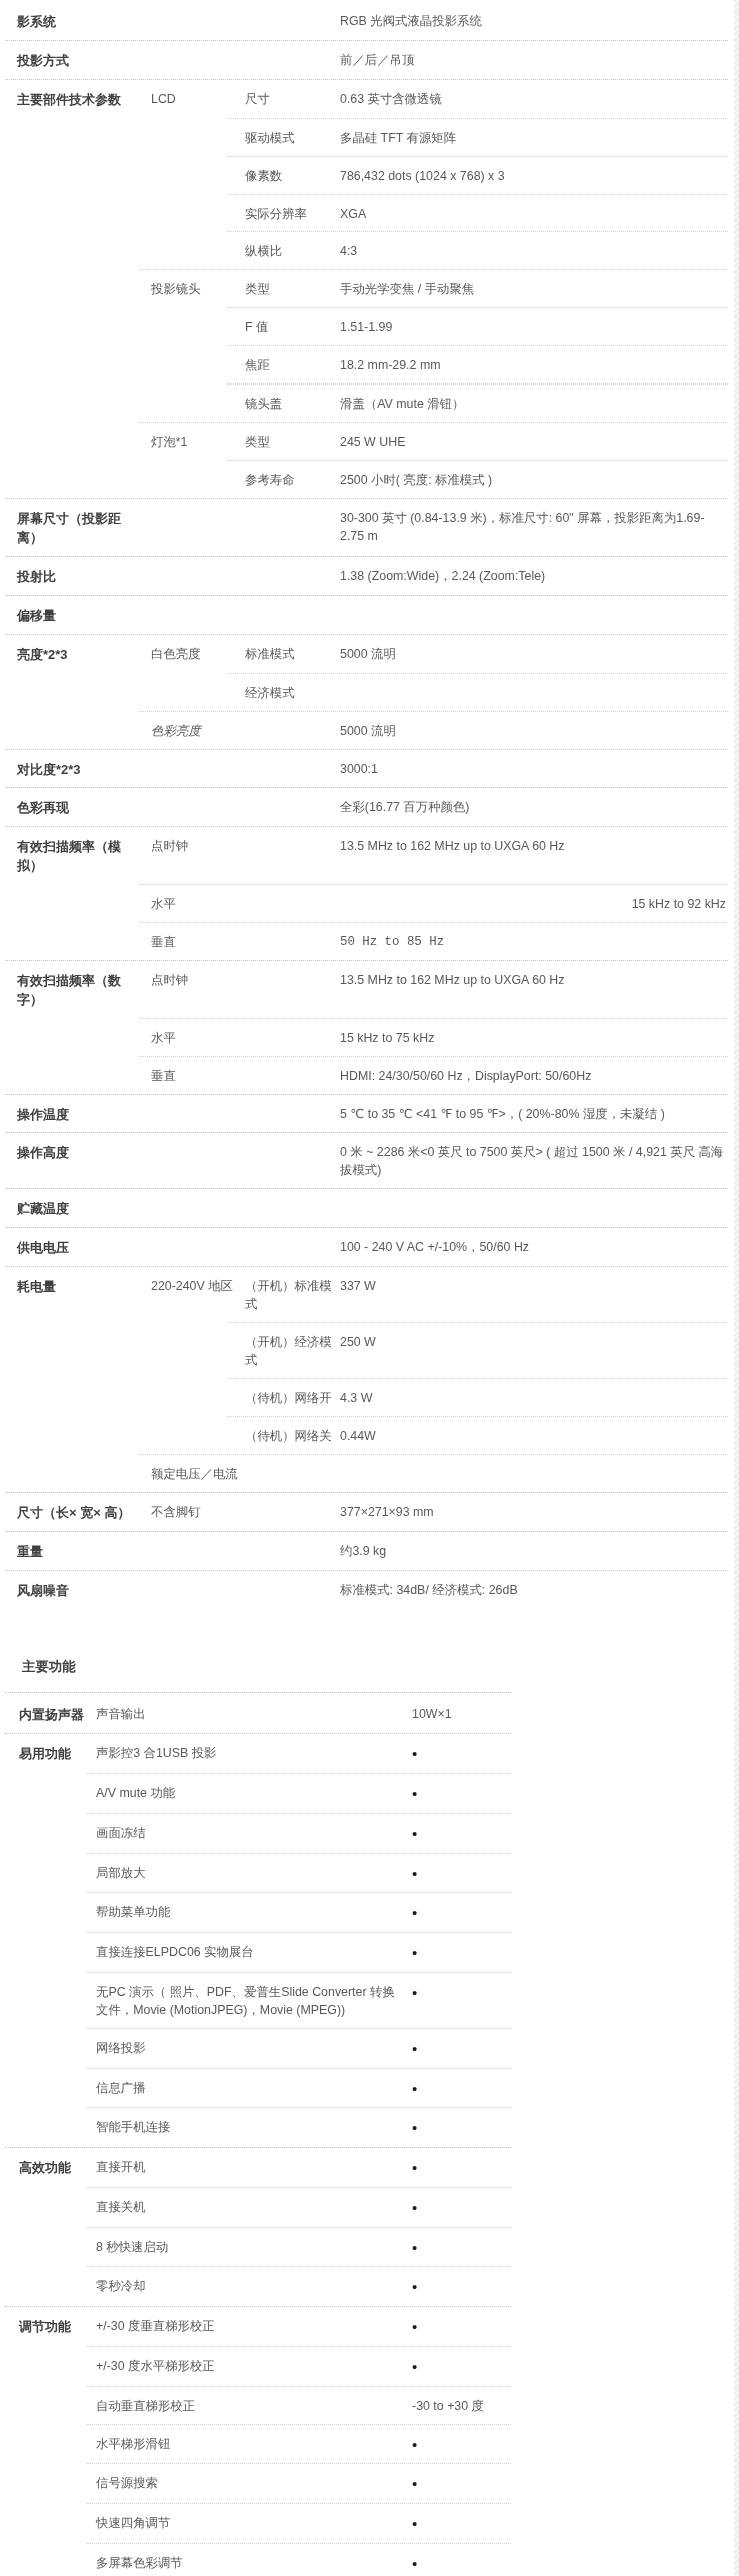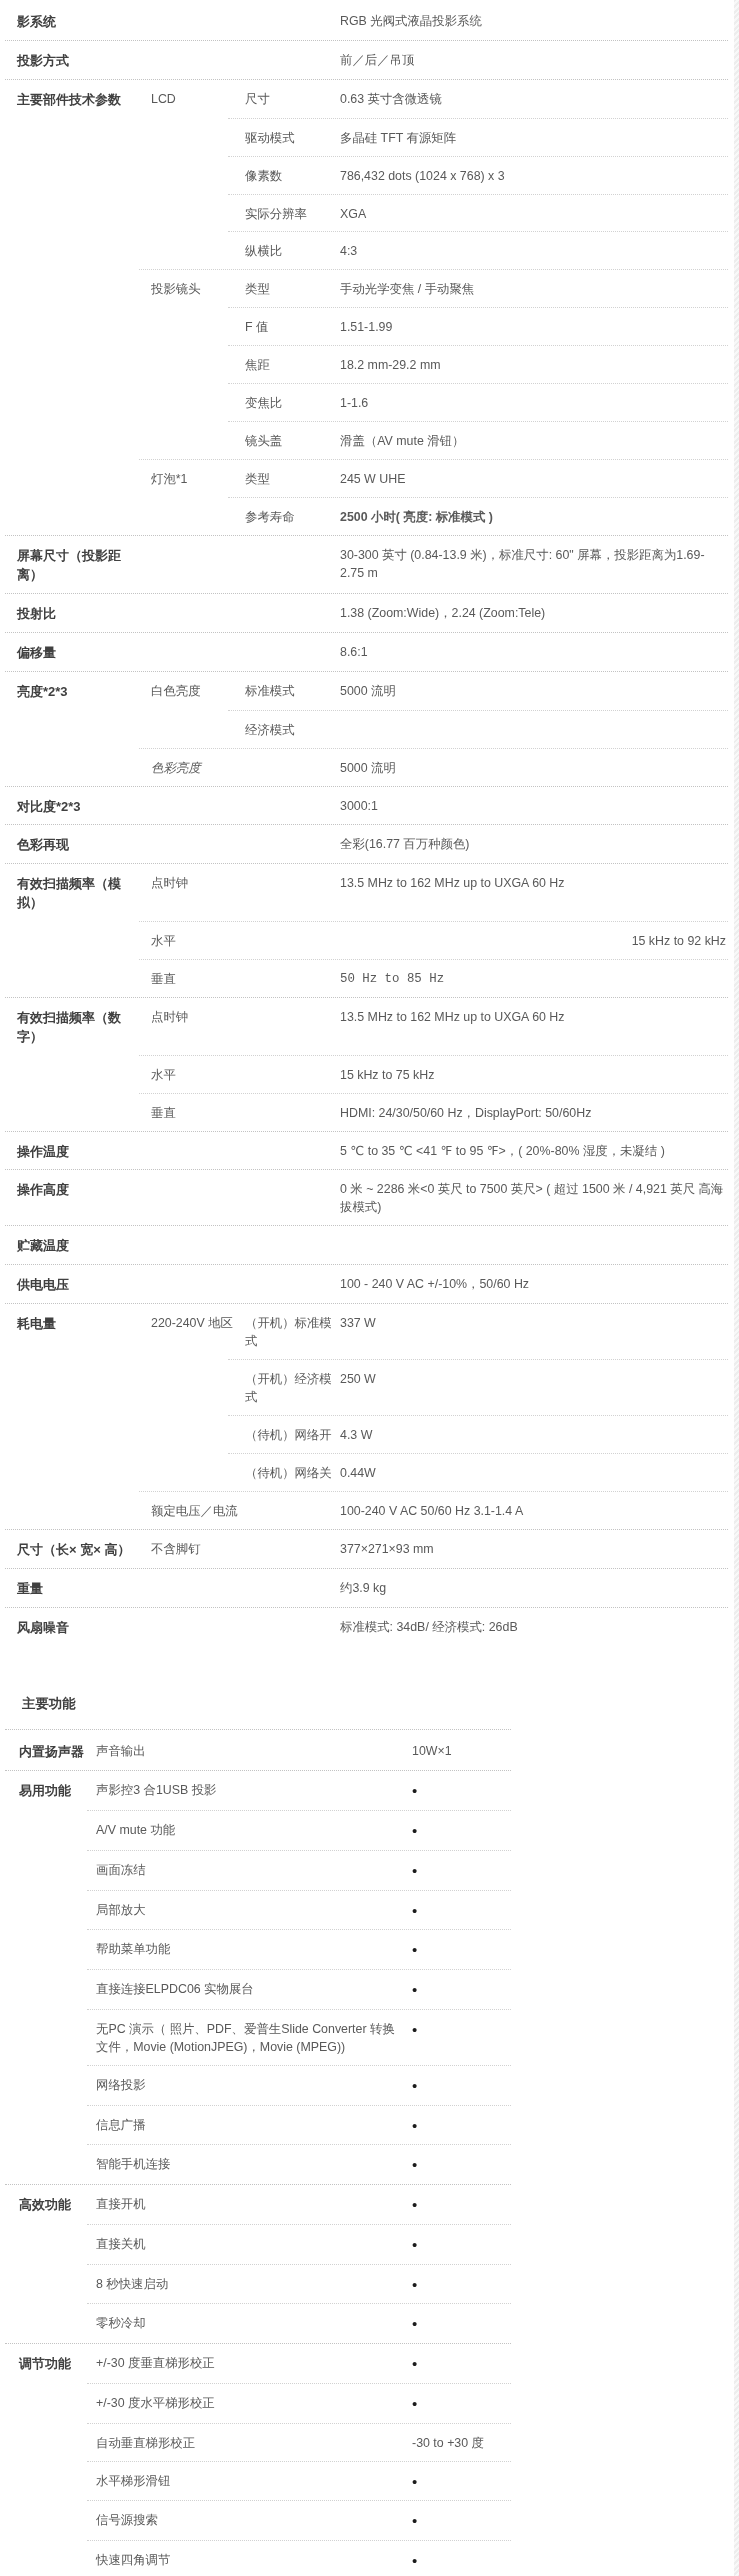--- a/index.html
+++ b/index.html
@@ -92,54 +92,49 @@
       <div class="row">
         <div class="cell" style="grid-column-start: 3;">F 值</div>
         <div class="cell" style="grid-column-start: 4;">1.51-1.99</div>
       </div>
       <div class="sep t1sep sub"></div>
       <div class="row">
         <div class="cell" style="grid-column-start: 3;">焦距</div>
         <div class="cell" style="grid-column-start: 4;">18.2 mm-29.2 mm</div>
       </div>
       <div class="sep t1sep sub"></div>
-      <div class="row">
-        <div class="cell" style="grid-column-start: 3;">变焦比</div>
-        <div class="cell" style="grid-column-start: 4;">1-1.6</div>
-      </div>
       <div class="sep t1sep sub"></div>
       <div class="row">
         <div class="cell" style="grid-column-start: 3;">镜头盖</div>
         <div class="cell" style="grid-column-start: 4;">滑盖（AV mute 滑钮）</div>
       </div>
       <div class="sep t1sep mid"></div>
       <div class="row">
         <div class="cell" style="grid-column-start: 2;">灯泡*1</div>
         <div class="cell" style="grid-column-start: 3;">类型</div>
         <div class="cell" style="grid-column-start: 4;">245 W UHE</div>
       </div>
       <div class="sep t1sep sub"></div>
       <div class="row">
         <div class="cell" style="grid-column-start: 3;">参考寿命</div>
-        <div class="cell" style="grid-column-start: 4; font-weight: bold;">2500 小时( 亮度: 标准模式 )</div>
+        <div class="cell" style="grid-column-start: 4;">2500 小时( 亮度: 标准模式 )</div>
       </div>
       <div class="sep t1sep full"></div>
       <div class="row">
         <div class="cell bold" style="grid-column-start: 1;">屏幕尺寸（投影距离）</div>
         <div class="cell" style="grid-column-start: 4;">30-300 英寸 (0.84-13.9 米)，标准尺寸: 60" 屏幕，投影距离为1.69-2.75 m</div>
       </div>
       <div class="sep t1sep full"></div>
       <div class="row">
         <div class="cell bold" style="grid-column-start: 1;">投射比</div>
         <div class="cell" style="grid-column-start: 4;">1.38 (Zoom:Wide)，2.24 (Zoom:Tele)</div>
       </div>
       <div class="sep t1sep full"></div>
       <div class="row">
         <div class="cell bold" style="grid-column-start: 1;">偏移量</div>
-        <div class="cell" style="grid-column-start: 4;">8.6:1</div>
       </div>
       <div class="sep t1sep full"></div>
       <div class="row">
         <div class="cell bold" style="grid-column-start: 1;">亮度*2*3</div>
         <div class="cell" style="grid-column-start: 2;">白色亮度</div>
         <div class="cell" style="grid-column-start: 3;">标准模式</div>
         <div class="cell" style="grid-column-start: 4;">5000 流明</div>
       </div>
       <div class="sep t1sep sub"></div>
       <div class="row">
@@ -229,21 +224,20 @@
         <div class="cell" style="grid-column-start: 4;">4.3 W</div>
       </div>
       <div class="sep t1sep sub"></div>
       <div class="row">
         <div class="cell" style="grid-column-start: 3;">（待机）网络关</div>
         <div class="cell" style="grid-column-start: 4;">0.44W</div>
       </div>
       <div class="sep t1sep mid"></div>
       <div class="row">
         <div class="cell nowrap" style="grid-column-start: 2;">额定电压／电流</div>
-        <div class="cell" style="grid-column-start: 4;">100-240 V AC 50/60 Hz 3.1-1.4 A</div>
       </div>
       <div class="sep t1sep full"></div>
       <div class="row">
         <div class="cell bold" style="grid-column-start: 1;">尺寸（长× 宽× 高）</div>
         <div class="cell" style="grid-column-start: 2;">不含脚钉</div>
         <div class="cell" style="grid-column-start: 4;">377×271×93 mm</div>
       </div>
       <div class="sep t1sep full"></div>
       <div class="row">
         <div class="cell bold" style="grid-column-start: 1;">重量</div>

